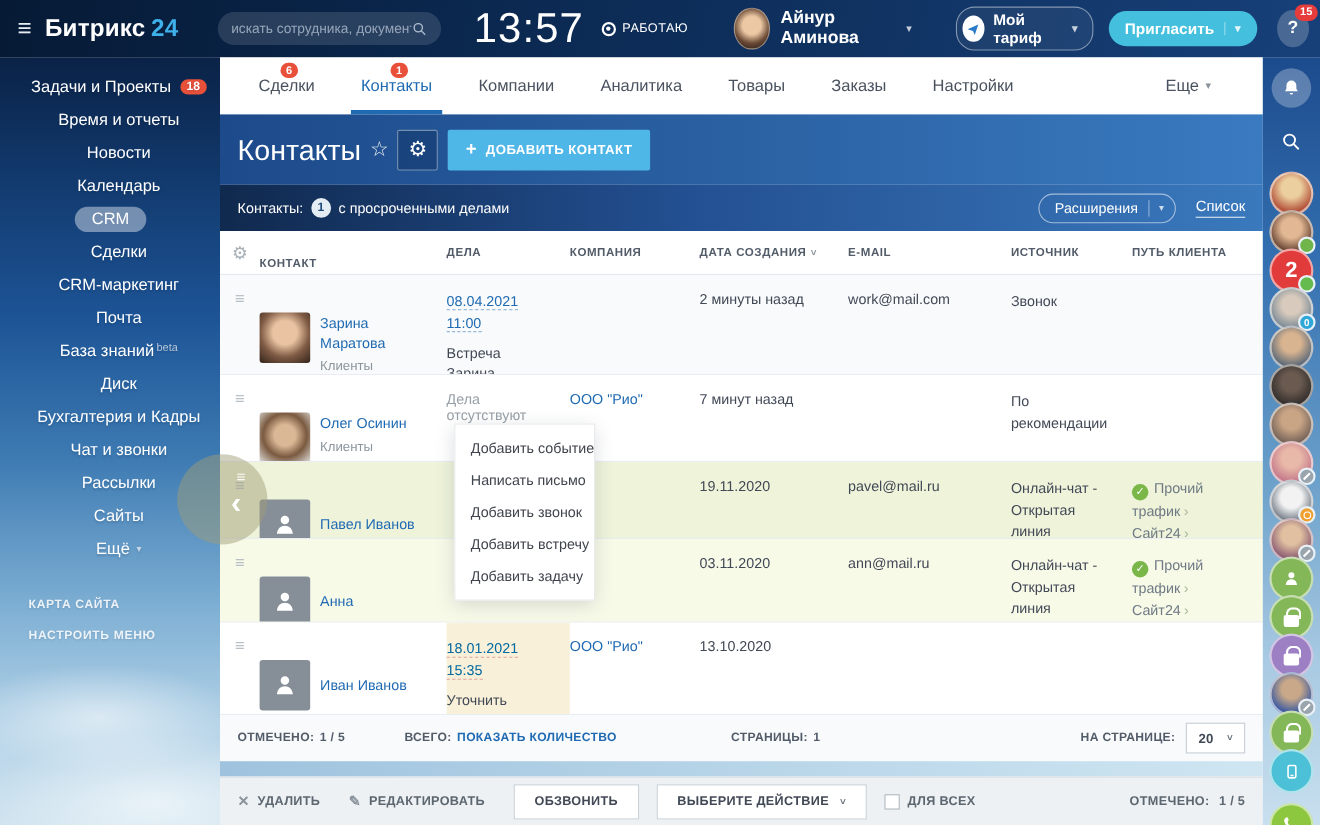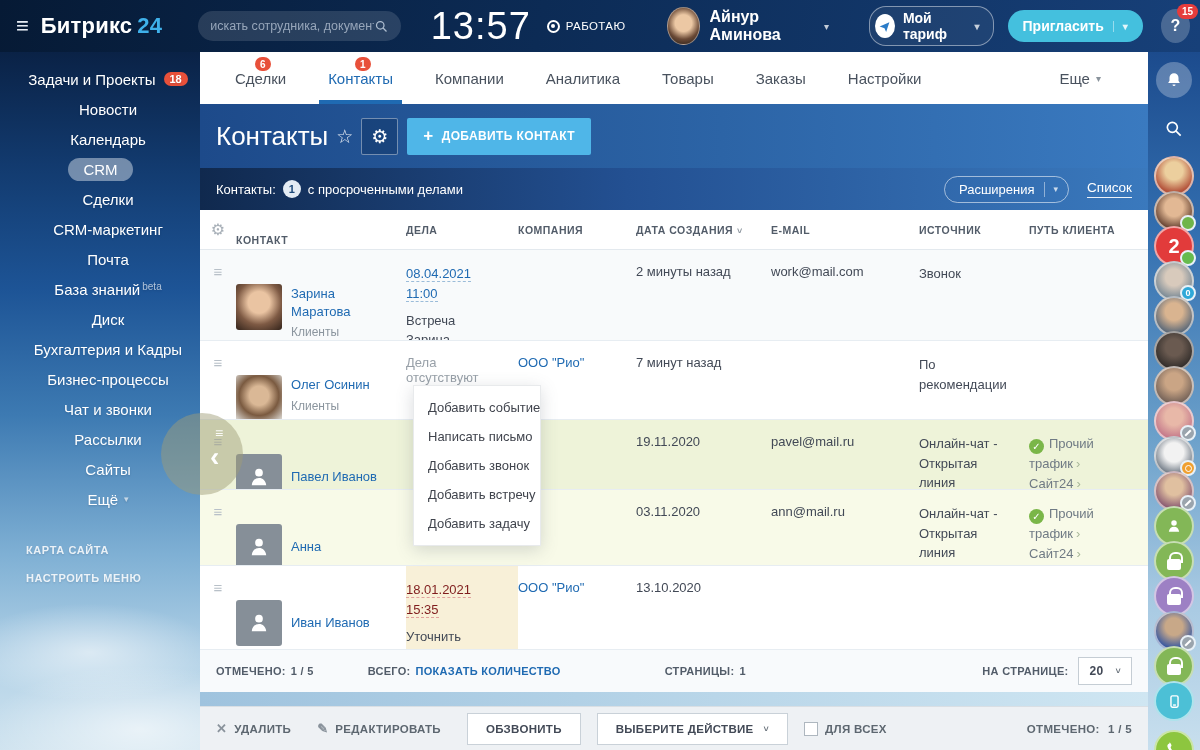--- a/index.html
+++ b/index.html
@@ -231,21 +231,21 @@
   .contact-cell{display:flex; gap:9px;}
   .avatar{width:46px; height:46px; border-radius:3px; flex:none;}
   .photo1{background:radial-gradient(circle at 50% 40%,#eac4a2 30%,#7e5a44 62%,#3c2a20 95%);}
   .photo2{background:radial-gradient(circle at 50% 45%,#dab896 28%,#7a5a40 58%,#d8d4ce 95%);}
   .ph{background:#868f98; display:flex; align-items:center; justify-content:center;}
   .cmeta{min-width:0; padding-top:1px;}
   .clink{color:#1f6ab2; cursor:pointer; line-height:1.35; display:inline-block;}
   .ccat{color:#8b959e; font-size:12px; margin-top:5px;}
   .alink{color:#1f6ab2; border-bottom:1px dashed #9bbcd9; cursor:pointer; line-height:1.5;}
   .alink-wrap{width:92px; line-height:1.55;}
-  .alink.red{color:#7f1d1d; border-bottom-color:#e2a39e;}
+  .alink.red{color:#0369a1; border-bottom-color:#e2a39e;}
   .atext{margin-top:8px; line-height:1.45; width:92px; color:#424956;}
   .anote{color:#98a0a8;}
   .complink{color:#1f6ab2; cursor:pointer;}
   .cream{background:#f8f0d8;}
   .srccell{line-height:1.5;}
   .pathcell{line-height:1.5; color:#6f7a84;}
   .pcheck{
     display:inline-flex; width:15px; height:15px; border-radius:50%;
     background:#7ab648; color:#fff; font-size:10px;
     align-items:center; justify-content:center; margin-right:5px; vertical-align:-2px;
@@ -346,20 +346,23 @@
     <span class="help-badge">15</span>
   </div>
 </div>
 
 <div class="sidebar">
   <div class="side-item">
       <span class="label">Задачи и Проекты</span>
       <span class="side-badge">18</span>
     </div>
   <div class="side-item">
+      <span class="label">Время и отчеты</span>
+    </div>
+  <div class="side-item">
       <span class="label">Новости</span>
     </div>
   <div class="side-item">
       <span class="label">Календарь</span>
     </div>
   <div class="side-item active">
       <span class="label">CRM</span>
     </div>
   <div class="side-item">
       <span class="label">Сделки</span>
@@ -372,23 +375,20 @@
     </div>
   <div class="side-item">
       <span class="label">База знаний</span>
       <span class="side-sup">beta</span>
     </div>
   <div class="side-item">
       <span class="label">Диск</span>
     </div>
   <div class="side-item">
       <span class="label">Бухгалтерия и Кадры</span>
-    </div>
-  <div class="side-item">
-      <span class="label">Бизнес-процессы</span>
     </div>
   <div class="side-item">
       <span class="label">Чат и звонки</span>
     </div>
   <div class="side-item">
       <span class="label">Рассылки</span>
     </div>
   <div class="side-item">
       <span class="label">Сайты</span>
     </div>

